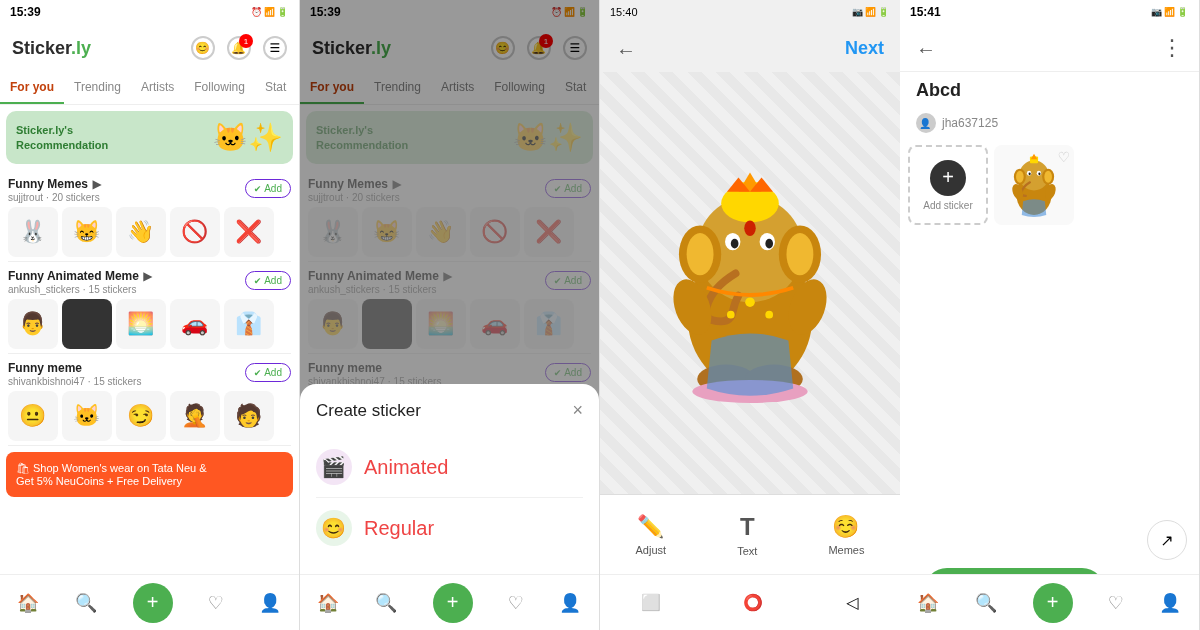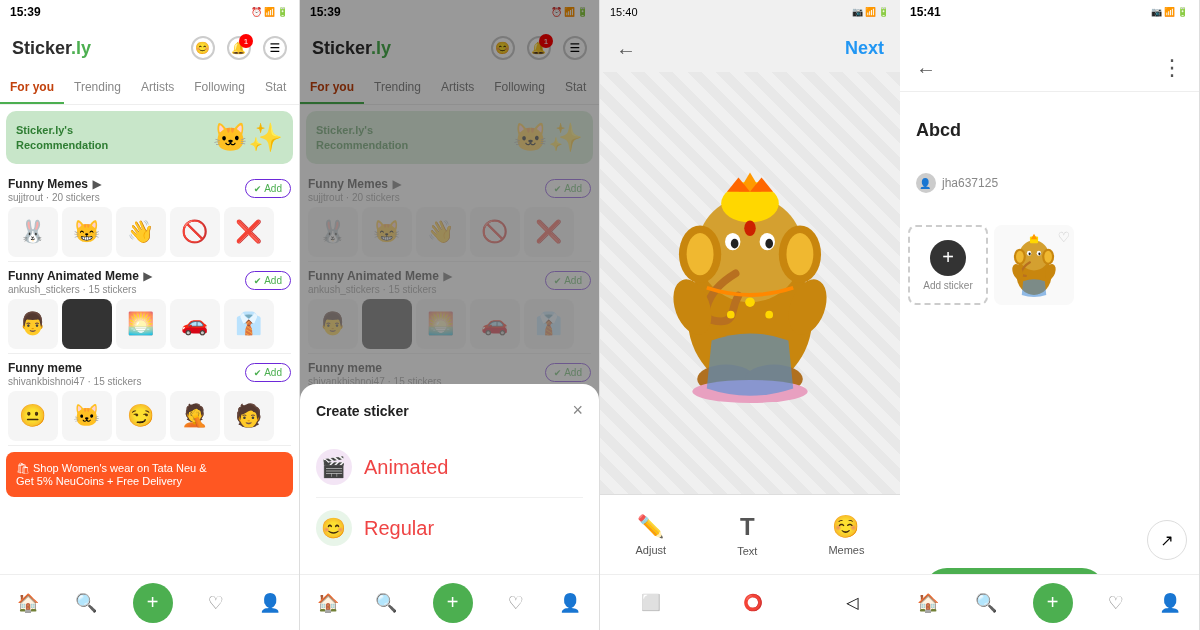--- a/index.html
+++ b/index.html
@@ -161,21 +161,21 @@
       display: flex;
       align-items: flex-end;
     }
     .modal-sheet {
       background: #fff;
       border-radius: 16px 16px 0 0;
       width: 100%;
       padding: 16px;
     }
     .modal-header { display: flex; align-items: center; justify-content: space-between; margin-bottom: 16px; }
-    .modal-title { font-size: 14px; font-weight: bold; color: #222; }
+    .modal-title { font-size: 17px; font-weight: normal; color: #222; }
     .modal-close { font-size: 18px; color: #888; cursor: pointer; }
     .modal-option { display: flex; align-items: center; gap: 12px; padding: 12px 0; border-bottom: 1px solid #f0f0f0; cursor: pointer; }
     .modal-option:last-child { border-bottom: none; }
     .option-icon { width: 36px; height: 36px; border-radius: 50%; display: flex; align-items: center; justify-content: center; font-size: 20px; flex-shrink: 0; }
     .option-icon.animated { background: #f3e5f5; }
     .option-icon.regular { background: #e8f5e9; }
     .option-label { font-size: 20px; color: #ef4444; }
 
     
     .editor-panel {
@@ -242,21 +242,20 @@
       border-top: 1px solid #eee;
     }
 
     
     .pack-detail-panel {
       width: 300px;
       height: 630px;
       background: #fff;
       display: flex;
       flex-direction: column;
-      gap: 20px;
     }
     .pack-detail-header {
       height: 48px;
       display: flex;
       align-items: center;
       justify-content: space-between;
       padding: 0 16px;
       border-bottom: 1px solid #eee;
     }
     .pack-detail-name { font-size: 18px; font-weight: bold; color: #222; }

